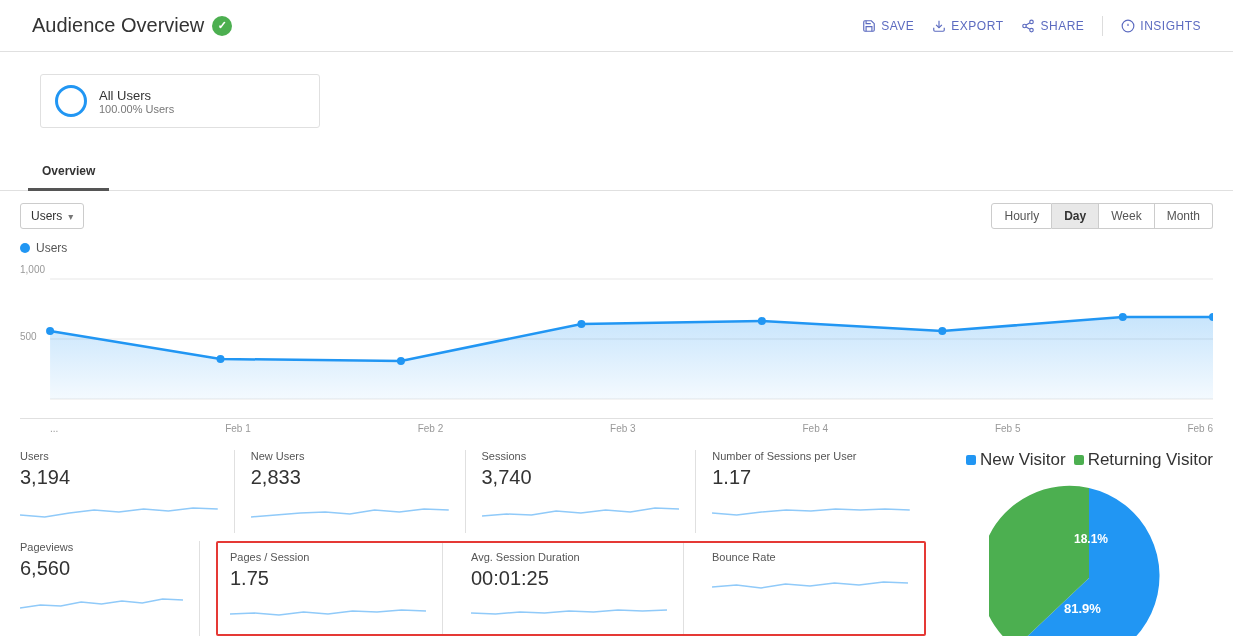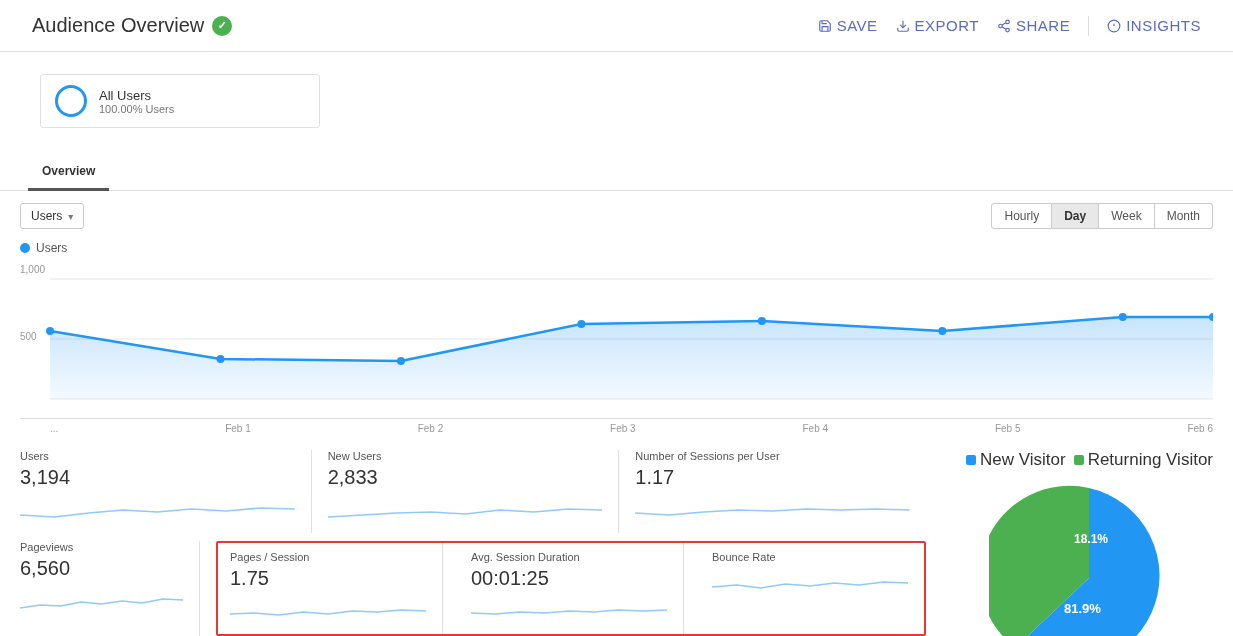--- a/index.html
+++ b/index.html
@@ -5,21 +5,21 @@
     * { box-sizing: border-box; margin: 0; padding: 0; }
     body { font-family: Arial, sans-serif; background: #fff; color: #333; font-size: 13px; }
 
     .header {
       display: flex; align-items: center; justify-content: space-between;
       padding: 14px 32px; border-bottom: 1px solid #e0e0e0;
     }
     .header-left { display: flex; align-items: center; gap: 8px; }
     .header-title { font-size: 20px; font-weight: 400; color: #333; }
     .header-right { display: flex; align-items: center; gap: 18px; }
-    .header-action { display: flex; align-items: center; gap: 5px; color: #5c6bc0; font-size: 15px; cursor: pointer; font-weight: 500; letter-spacing: 0.5px; text-align: right; }
+    .header-action { display: flex; align-items: center; gap: 5px; color: #5c6bc0; font-size: 12px; cursor: pointer; font-weight: 500; letter-spacing: 0.5px; text-align: right; }
     .header-divider { width: 1px; height: 20px; background: #ddd; }
 
     .verified-icon { width: 20px; height: 20px; background: #4caf50; border-radius: 50%; display: flex; align-items: center; justify-content: center; }
     .verified-icon::after { content: '✓'; color: white; font-size: 11px; font-weight: bold; }
 
     .segment-box {
       margin: 12px 20px; border: 1px solid #e0e0e0; border-radius: 3px;
       display: inline-flex; align-items: center; padding: 10px 14px; gap: 12px; min-width: 280px;
     }
     .segment-circle {
@@ -254,20 +254,29 @@
       <div class="metric-card">
         <div class="metric-label">New Users</div>
         <div class="metric-value">2,833</div>
         <div class="sparkline-container">
           <svg class="sparkline" viewBox="0 0 160 30" preserveAspectRatio="none">
             <polyline points="0,22 20,20 40,18 60,17 80,19 100,15 120,17 140,14 160,15" fill="none" stroke="#90caf9" stroke-width="1.5"></polyline>
           </svg>
         </div>
       </div>
       <div class="metric-card">
+        <div class="metric-label">Sessions</div>
+        <div class="metric-value">3,740</div>
+        <div class="sparkline-container">
+          <svg class="sparkline" viewBox="0 0 160 30" preserveAspectRatio="none">
+            <polyline points="0,21 20,19 40,20 60,16 80,18 100,15 120,17 140,13 160,14" fill="none" stroke="#90caf9" stroke-width="1.5"></polyline>
+          </svg>
+        </div>
+      </div>
+      <div class="metric-card">
         <div class="metric-label">Number of Sessions per User</div>
         <div class="metric-value">1.17</div>
         <div class="sparkline-container">
           <svg class="sparkline" viewBox="0 0 160 30" preserveAspectRatio="none">
             <polyline points="0,18 20,20 40,17 60,15 80,16 100,14 120,15 140,14 160,15" fill="none" stroke="#90caf9" stroke-width="1.5"></polyline>
           </svg>
         </div>
       </div>
     </div>
 

